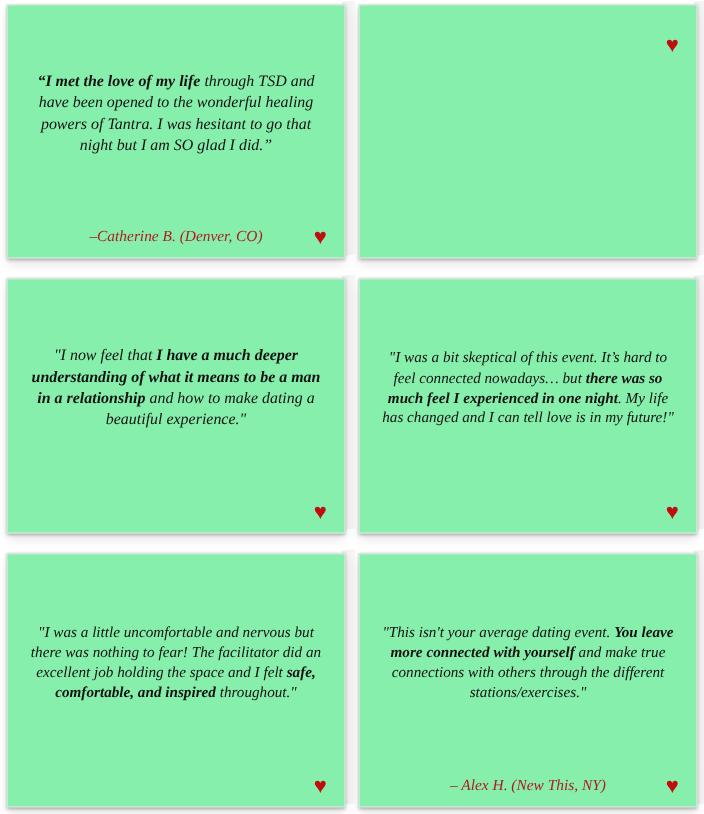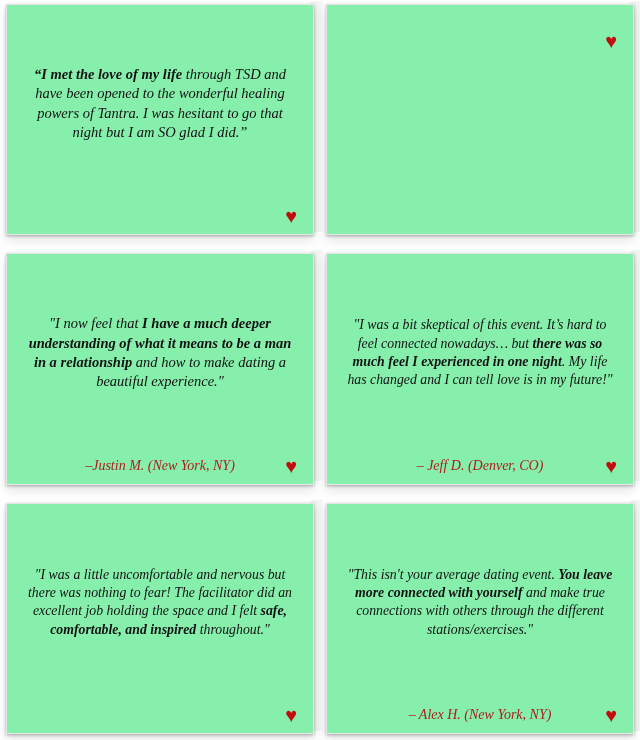--- a/index.html
+++ b/index.html
@@ -98,52 +98,51 @@
 <body>
 
 <div class="grid">
 
   <div class="card-wrap">
     <div class="card">
       <div class="quote">
           <span><b>“I met the love of my life</b><span> through TSD and have been opened to the wonderful healing powers of Tantra. I was hesitant to go that night but I am SO glad I did.”</span></span>
         </div>
       <div class="footer">
+        <span class="attribution">–Catherine B. (Denver, CO)</span>
         <span class="heart">♥</span>
       </div>
     </div>
   </div>
 
   <div class="card-wrap">
     <div class="card">
       <div class="footer">
         <span class="heart">♥</span>
       </div>
     </div>
   </div>
 
   <div class="card-wrap">
     <div class="card">
       <div class="quote">
           <span><span>"I now feel that </span><b>I have a much deeper understanding of what it means to be a man in a relationship</b><span> and how to make dating a beautiful experience."</span></span>
         </div>
       <div class="footer">
-        <span class="attribution">–Justin M. (New York, NY)</span>
         <span class="heart">♥</span>
       </div>
     </div>
   </div>
 
   <div class="card-wrap">
     <div class="card">
       <div class="quote q-sm">
           <span><span>"I was a bit skeptical of this event. It’s hard to feel connected nowadays… but </span><b>there was so much feel I experienced in one night</b><span>. My life has changed and I can tell love is in my future!"</span></span>
         </div>
       <div class="footer">
-        <span class="attribution">– Jeff D. (Denver, CO)</span>
         <span class="heart">♥</span>
       </div>
     </div>
   </div>
 
   <div class="card-wrap">
     <div class="card">
       <div class="quote q-sm">
           <span><span>"I was a little uncomfortable and nervous but there was nothing to fear! The facilitator did an excellent job holding the space and I felt </span><b>safe, comfortable, and inspired</b><span> throughout."</span></span>
         </div>
@@ -152,19 +151,19 @@
       </div>
     </div>
   </div>
 
   <div class="card-wrap">
     <div class="card">
       <div class="quote q-sm">
           <span><span>"This isn't your average dating event. </span><b>You leave more connected with yourself</b><span> and make true connections with others through the different stations/exercises."</span></span>
         </div>
       <div class="footer">
-        <span class="attribution">– Alex H. (New York, NY)</span>
+        <span class="attribution">– Alex H. (New This, NY)</span>
         <span class="heart">♥</span>
       </div>
     </div>
   </div>
 
 </div>
 
 </body></html>

